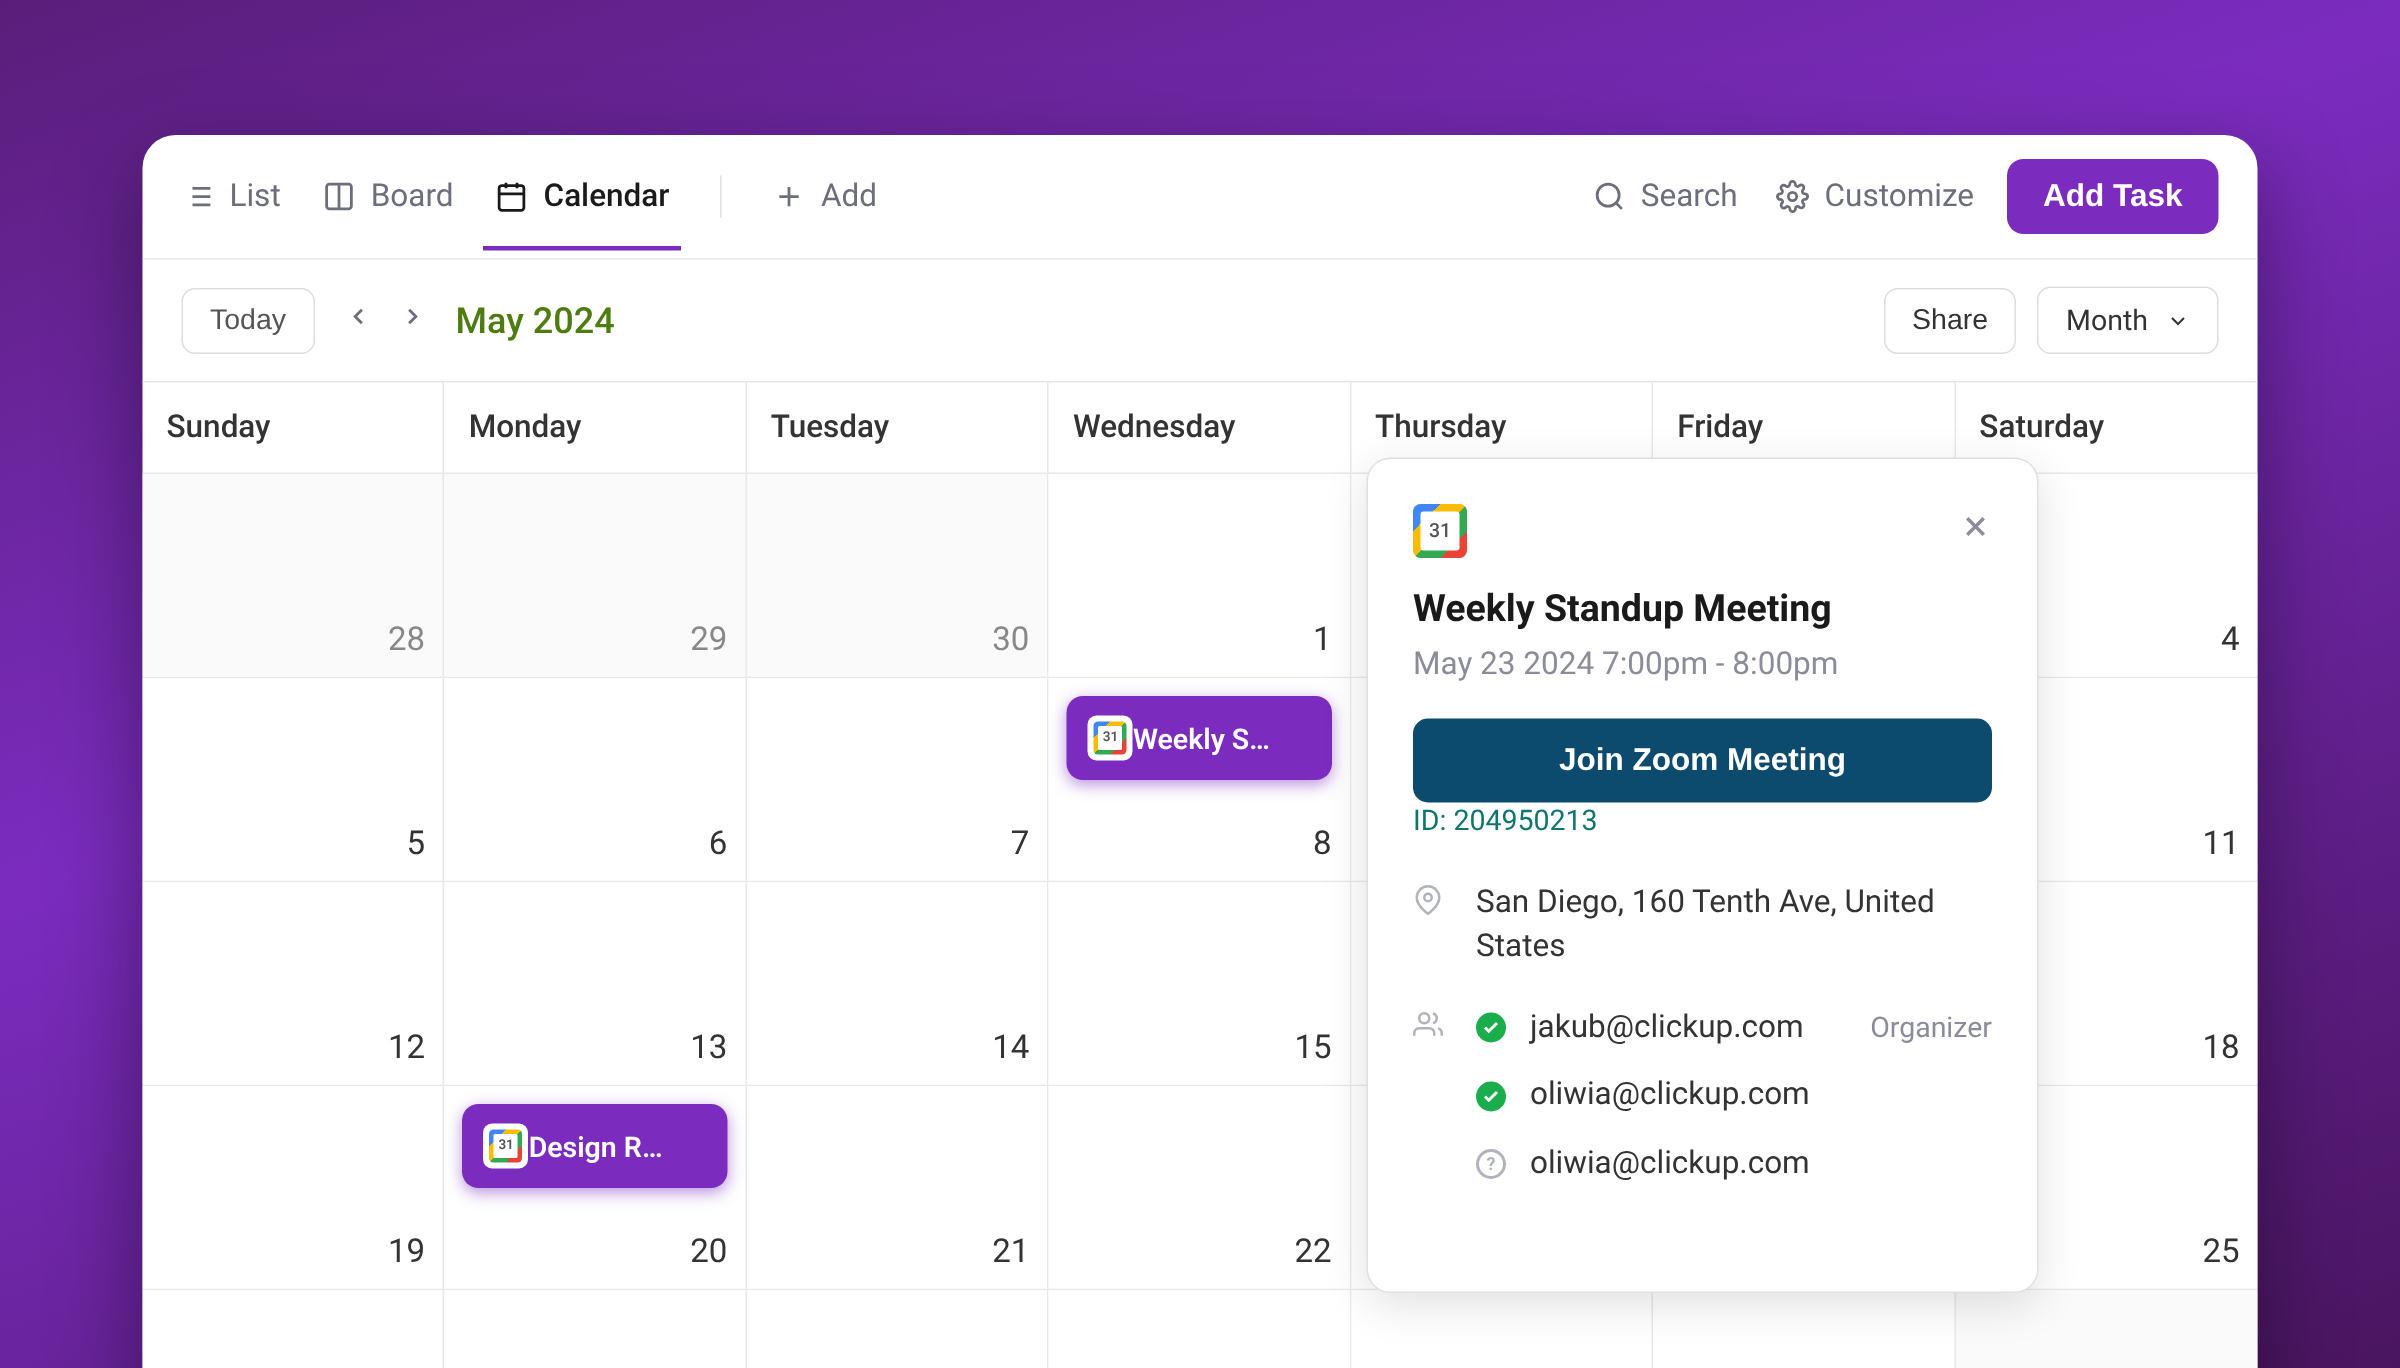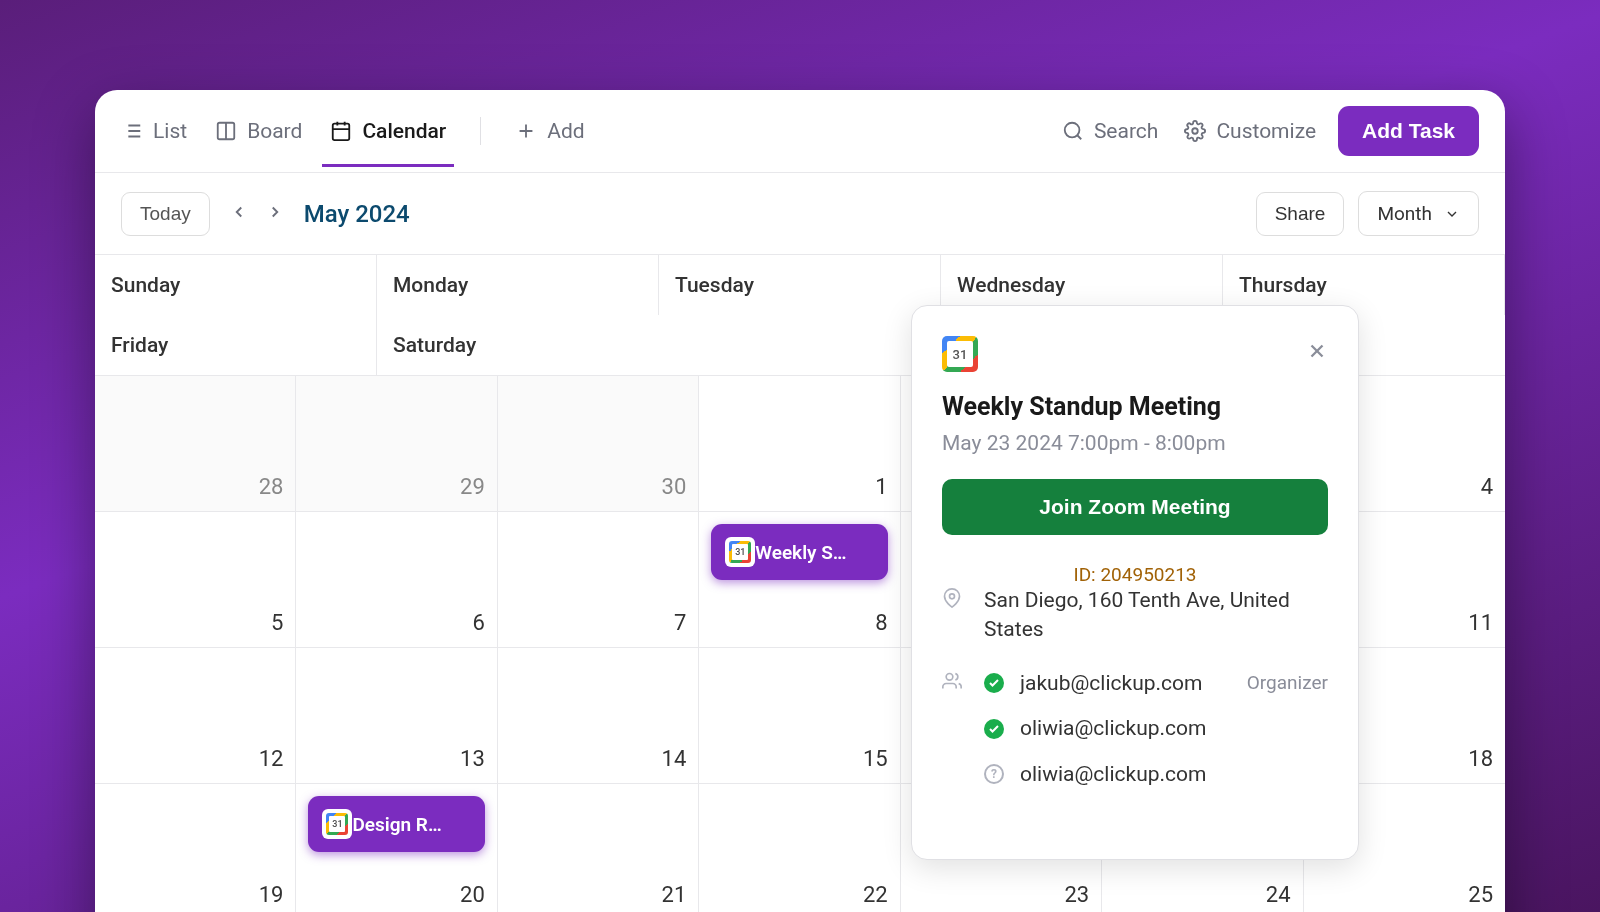--- a/index.html
+++ b/index.html
@@ -11,25 +11,25 @@
 .view-tab.active { color: #1a1a1a; font-weight: 500; }
 .view-tab.active::after { content: ''; position: absolute; bottom: -16px; left: -8px; right: -8px; height: 3px; background: #7b2cbf; }
 .divider { width: 1px; height: 28px; background: #e0e0e4; margin: 0 6px; }
 .spacer { flex: 1; }
 .tool-btn { display: flex; align-items: center; gap: 10px; color: #6c6f7b; font-size: 21px; cursor: pointer; margin-left: 26px; }
 .primary-btn { background: #7b2cbf; color: #fff; padding: 13px 24px; border-radius: 11px; font-size: 21px; font-weight: 600; cursor: pointer; border: none; margin-left: 22px; }
 .subbar { display: flex; align-items: center; padding: 18px 26px; border-bottom: 1px solid #e8e8eb; }
 .today-btn { border: 1px solid #ddd; padding: 10px 18px; border-radius: 9px; color: #555; font-size: 19px; cursor: pointer; background: #fff; }
 .nav-arrows { display: flex; margin: 0 20px; gap: 18px; }
 .nav-arrow { cursor: pointer; color: #6c6f7b; font-size: 22px; }
-.month-title { font-size: 24px; font-weight: 500; color: #0c4a6e; }
+.month-title { font-size: 24px; font-weight: 500; color: #4d7c0f; }
 .share-btn { border: 1px solid #ddd; padding: 10px 18px; border-radius: 9px; color: #333; font-size: 19px; cursor: pointer; background: #fff; margin-left: auto; }
 .view-select { border: 1px solid #ddd; padding: 10px 18px; border-radius: 9px; color: #333; font-size: 19px; cursor: pointer; background: #fff; margin-left: 14px; display: flex; align-items: center; gap: 12px; }
 .calendar-grid { position: relative; }
-.day-headers { display: grid; grid-template-columns: repeat(5, 1fr); border-bottom: 1px solid #e8e8eb; }
+.day-headers { display: grid; grid-template-columns: repeat(7, 1fr); border-bottom: 1px solid #e8e8eb; }
 .day-header { padding: 18px 16px; font-size: 21px; color: #333; font-weight: 500; border-right: 1px solid #e8e8eb; }
 .day-header:last-child { border-right: none; }
 .weeks { display: grid; grid-template-rows: repeat(5, 136px); }
 .week { display: grid; grid-template-columns: repeat(7, 1fr); border-bottom: 1px solid #e8e8eb; }
 .week:last-child { border-bottom: none; }
 .day-cell { border-right: 1px solid #e8e8eb; padding: 12px; display: flex; flex-direction: column; position: relative; background: #fff; }
 .day-cell:last-child { border-right: none; }
 .day-cell.dim { background: #fafafa; }
 .day-num { margin-top: auto; text-align: right; font-size: 22px; color: #888; font-weight: 400; }
 .day-cell.curr .day-num { color: #333; }
@@ -37,22 +37,22 @@
 .event-icon { width: 30px; height: 30px; background: #fff; border-radius: 6px; display: flex; align-items: center; justify-content: center; font-size: 15px; flex-shrink: 0; position: relative; }
 .gcal-mini { width: 22px; height: 22px; background: linear-gradient(135deg, #4285f4 25%, #fbbc05 25%, #fbbc05 50%, #34a853 50%, #34a853 75%, #ea4335 75%); border-radius: 3px; position: relative; }
 .gcal-mini::after { content: '31'; position: absolute; inset: 3px; background: #fff; border-radius: 1px; font-size: 9px; color: #555; display: flex; align-items: center; justify-content: center; }
 .popover { position: absolute; left: 816px; top: 50px; width: 448px; background: #fff; border: 1px solid #e0e0e4; border-radius: 16px; padding: 30px; box-shadow: 0 8px 30px rgba(0,0,0,0.12); z-index: 10; }
 .popover-head { display: flex; align-items: center; justify-content: space-between; margin-bottom: 20px; }
 .gcal-big { width: 36px; height: 36px; background: linear-gradient(135deg, #4285f4 25%, #fbbc05 25%, #fbbc05 50%, #34a853 50%, #34a853 75%, #ea4335 75%); border-radius: 5px; position: relative; }
 .gcal-big::after { content: '31'; position: absolute; inset: 5px; background: #fff; border-radius: 2px; font-size: 13px; color: #555; display: flex; align-items: center; justify-content: center; font-weight: 500; }
 .close-x { cursor: pointer; color: #8a8d99; font-size: 24px; }
 .popover h2 { font-size: 25px; font-weight: 700; color: #1a1a1a; margin-bottom: 10px; }
 .popover .datetime { font-size: 21px; color: #8a8d99; margin-bottom: 24px; }
-.join-btn { width: 100%; background: #15803d; color: #fff; border: none; padding: 16px; border-radius: 10px; font-size: 21px; font-weight: 600; cursor: pointer; margin-bottom: 28px; }
-.meeting-id { text-align: center; color: #a16207; font-size: 19px; }
+.join-btn { width: 100%; background: #0c4a6e; color: #fff; border: none; padding: 16px; border-radius: 10px; font-size: 21px; font-weight: 600; cursor: pointer; margin-bottom: 0; }
+.meeting-id { text-align: left; color: #0f766e; font-size: 19px; margin-bottom: 30px; }
 .det-row { display: flex; gap: 20px; margin-bottom: 24px; }
 .det-icon { width: 22px; color: #b0b3be; flex-shrink: 0; margin-top: 2px; }
 .det-content { flex: 1; font-size: 21px; color: #333; line-height: 1.4; }
 .attendee { display: flex; align-items: center; gap: 16px; margin-bottom: 16px; }
 .status-dot { width: 20px; height: 20px; border-radius: 50%; display: flex; align-items: center; justify-content: center; flex-shrink: 0; }
 .status-dot.accepted { background: #1aad4c; }
 .status-dot.unknown { border: 2px solid #b0b3be; }
 .status-dot svg { width: 12px; height: 12px; }
 .attendee-email { font-size: 21px; color: #333; }
 .organizer-label { font-size: 19px; color: #8a8d99; margin-left: auto; }

